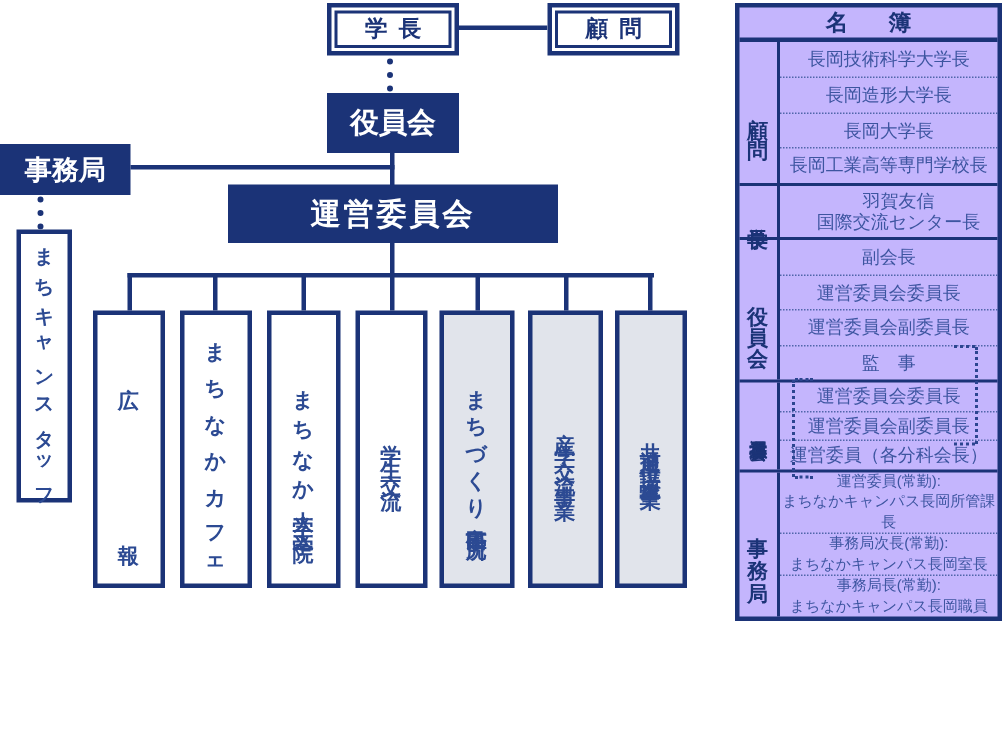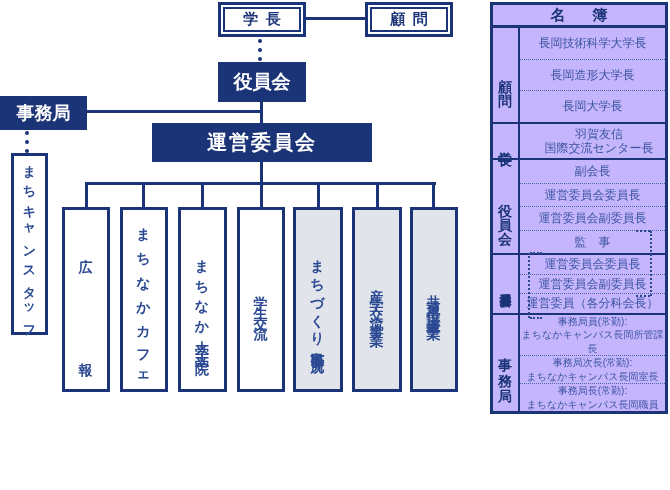--- a/index.html
+++ b/index.html
@@ -144,20 +144,23 @@
       <div class="sec-rows">
         <div class="rrow">
             <span>長岡技術科学大学長</span>
           </div>
         <div class="rrow">
             <span>長岡造形大学長</span>
           </div>
         <div class="rrow">
             <span>長岡大学長</span>
           </div>
+        <div class="rrow">
+            <span>長岡工業高等専門学校長</span>
+          </div>
       </div>
     </div>
 
     <div class="sec bt" style="height:41px;gap:13px;">
       <div class="sec-label">
         <span class="ls-gaku">学長</span>
       </div>
       <div class="sec-rows">
         <div class="rrow">
           <span>羽賀友信</span>
@@ -202,21 +205,21 @@
           </div>
       </div>
     </div>
 
     <div class="sec bt" style="flex:1;">
       <div class="sec-label">
         <span class="ls-jimu">事務局</span>
       </div>
       <div class="sec-rows">
         <div class="rrow small">
-          <span>事務局員(常勤):</span>
+          <span>運営委員(常勤):</span>
             <span>まちなかキャンパス長岡所管課長</span>
         </div>
         <div class="rrow small">
           <span>事務局次長(常勤):</span>
             <span>まちなかキャンパス長岡室長</span>
         </div>
         <div class="rrow small">
           <span>事務局長(常勤):</span>
             <span>まちなかキャンパス長岡職員</span>
         </div>

